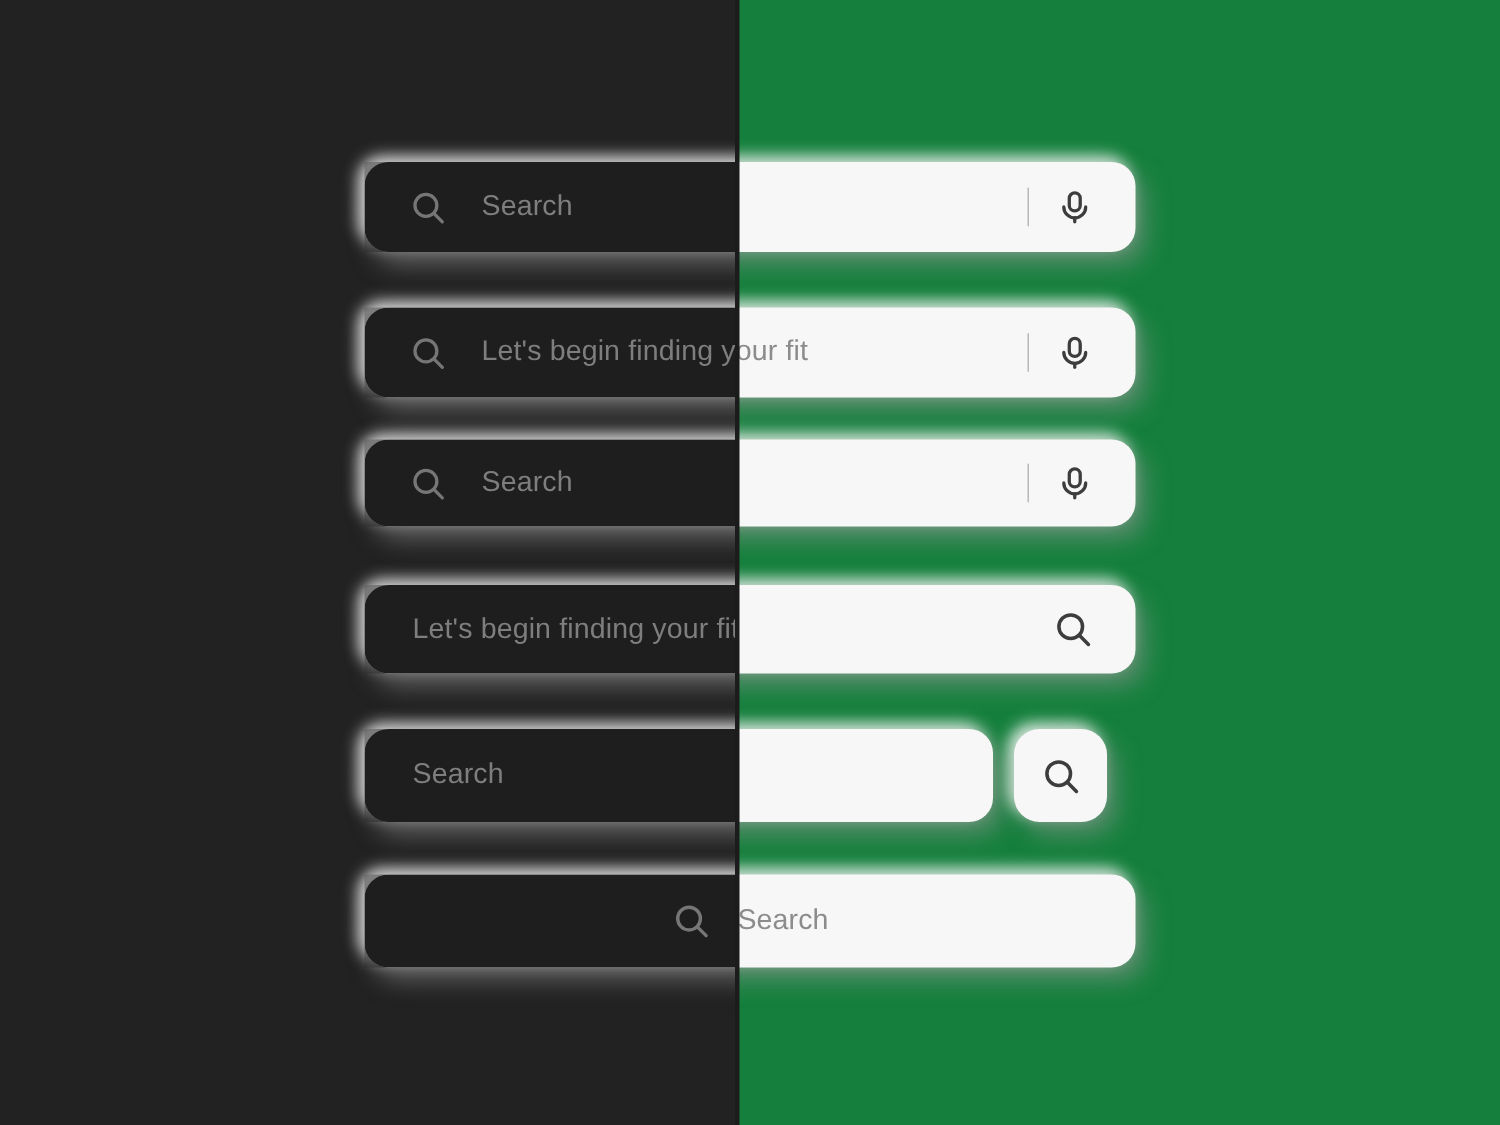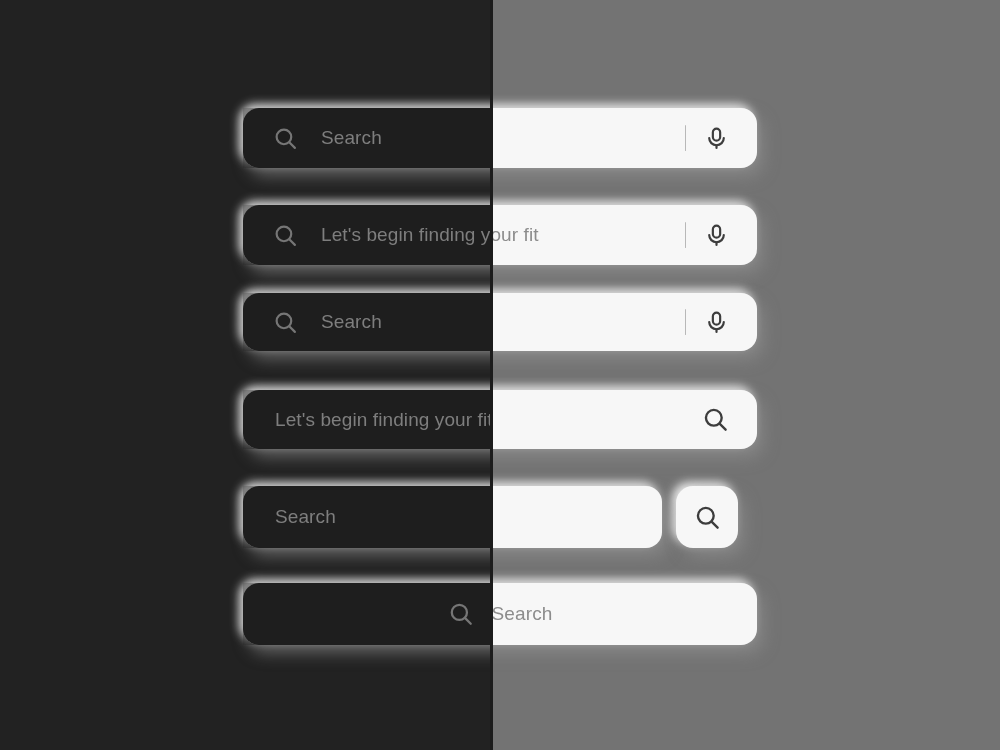--- a/index.html
+++ b/index.html
@@ -146,21 +146,21 @@
 
   .trailing-right {
     margin-left:auto;
     display:flex;
     align-items:center;
   }
 </style>
 </head>
 <body>
 
-<div id="canvas" style="background: #737373;">
+<div id="canvas" style="background: #15803d;">
 
   <div id="dark-panel" style="background: rgb(34, 34, 34); width: 492px;"></div>
   <div id="split-line"></div>
 
   <div class="row" id="row-0" style="top: 108px; height: 60px;">
     <div class="bar-light light">
       <span class="icon-slot pad-left">
         <svg width="25" height="25" viewBox="0 0 24 24">
             <circle class="ico" cx="10.5" cy="10.5" r="7"></circle>
             <line class="ico" x1="15.6" y1="15.6" x2="21" y2="21"></line>

